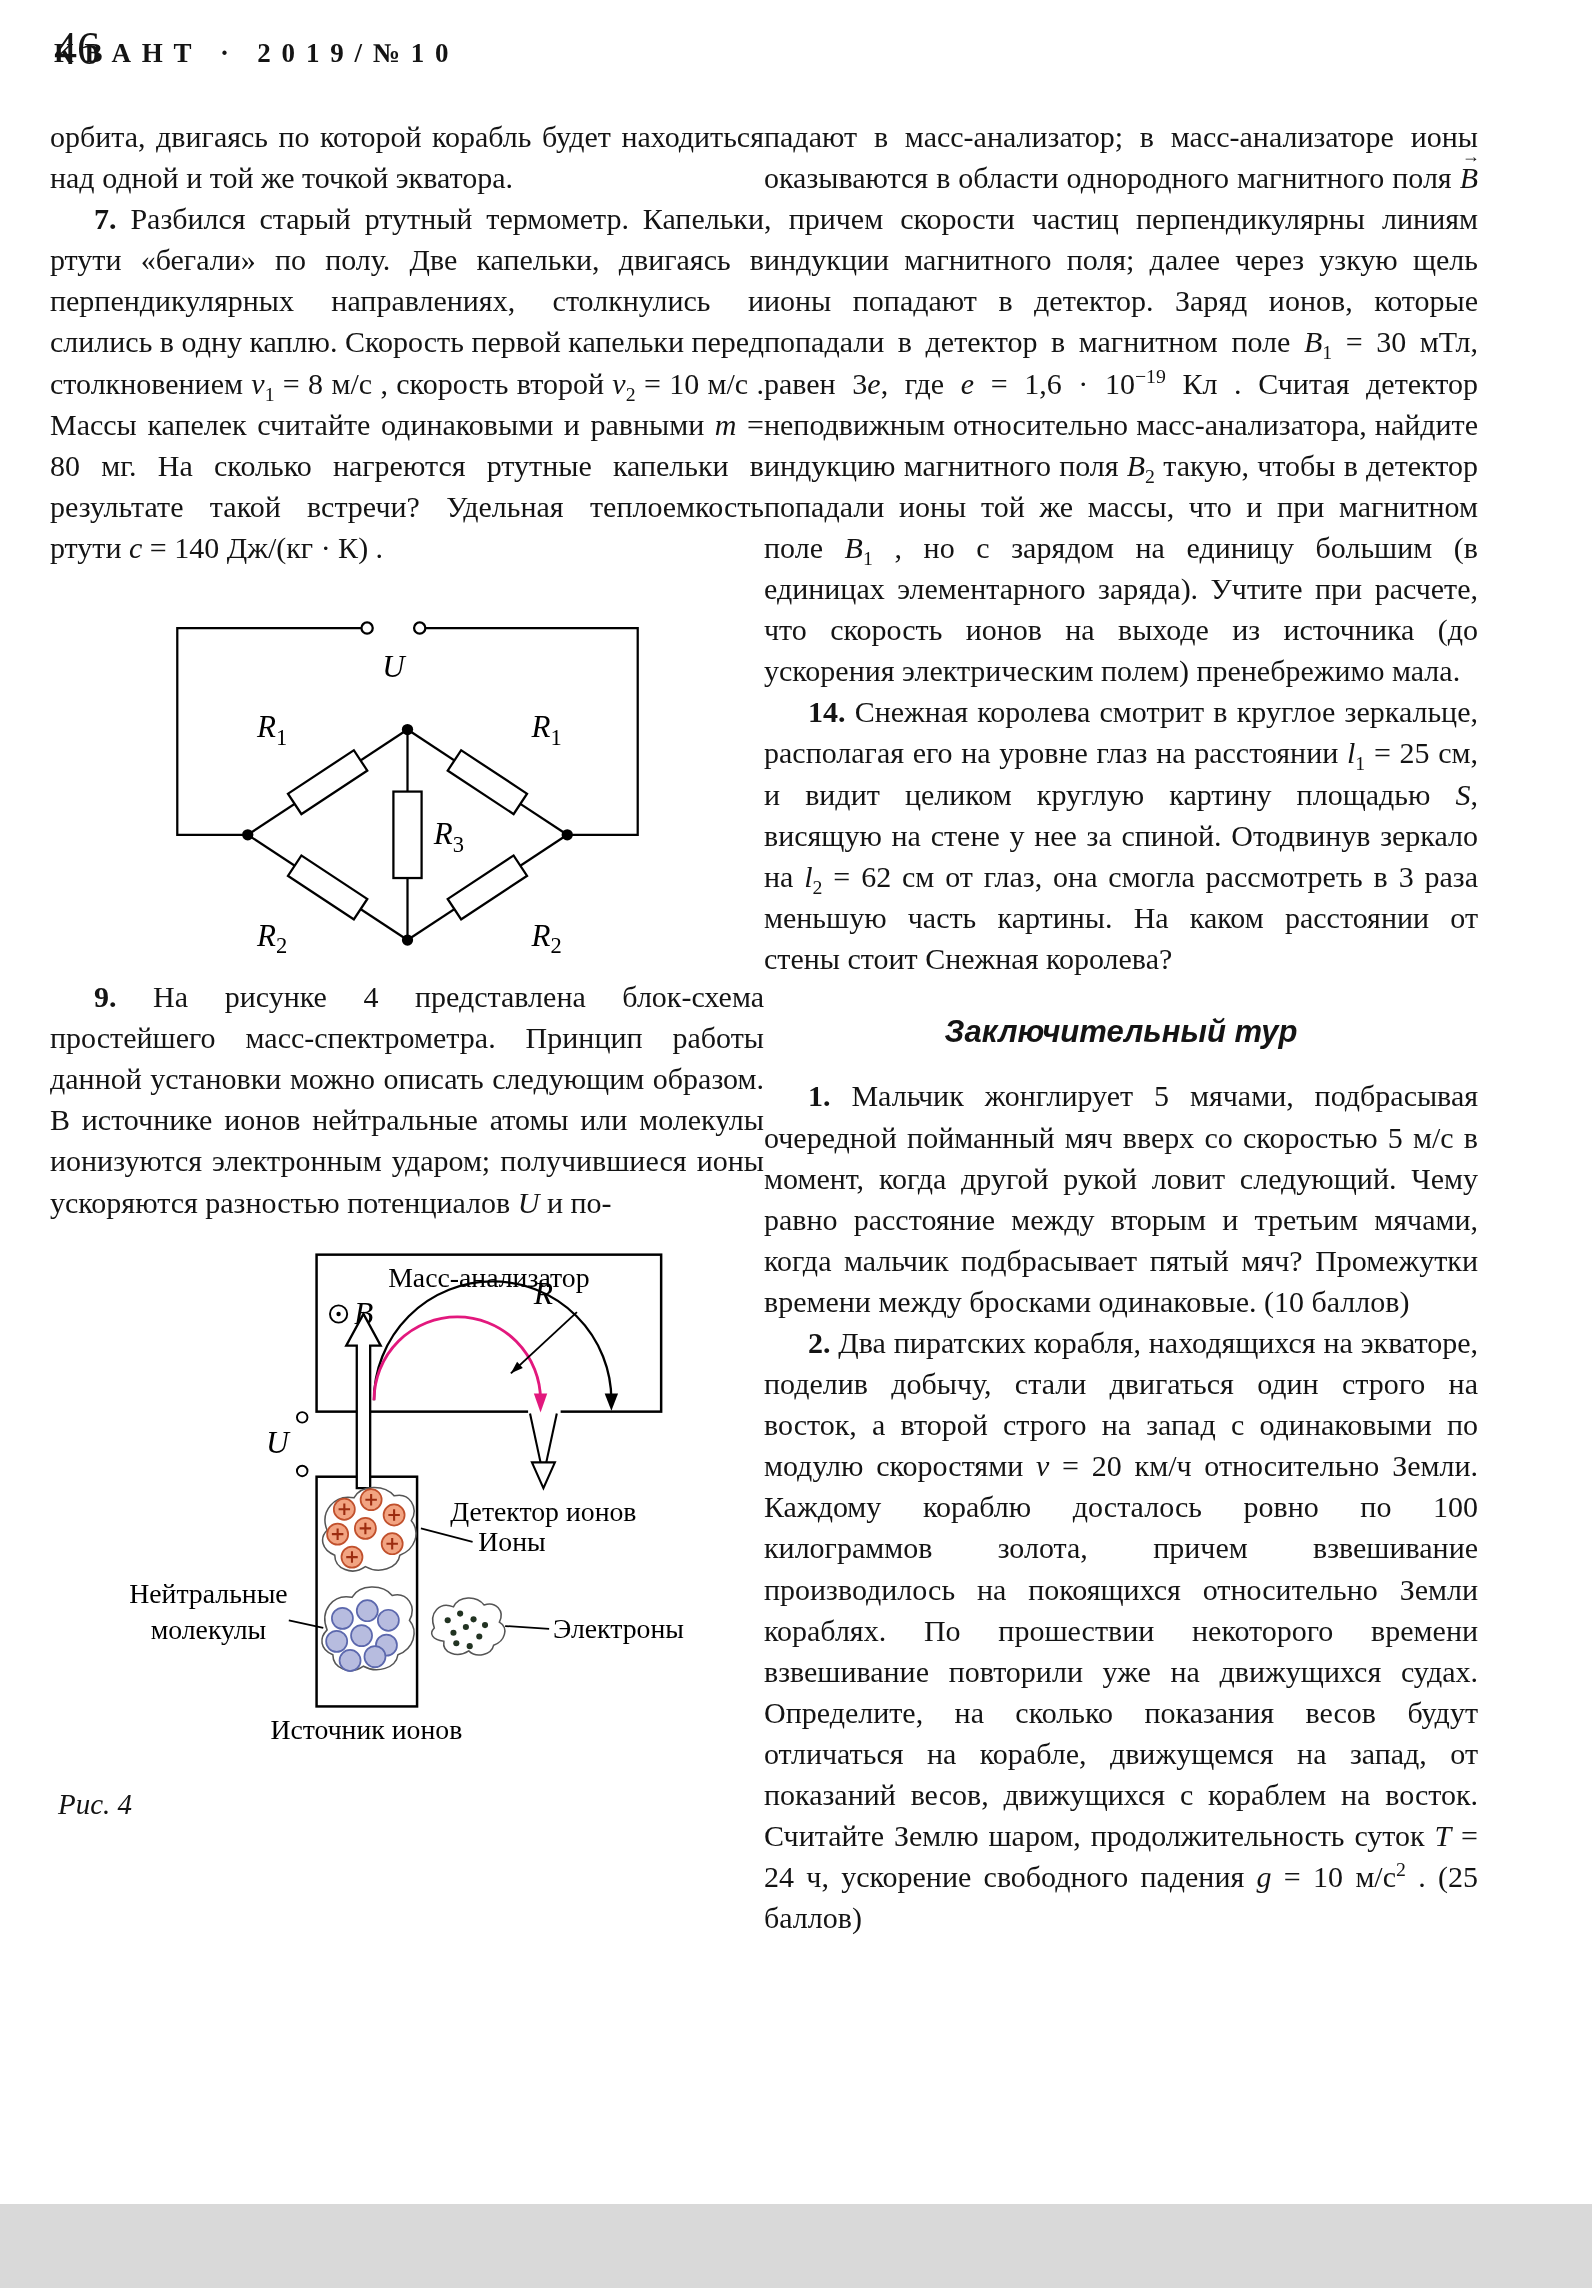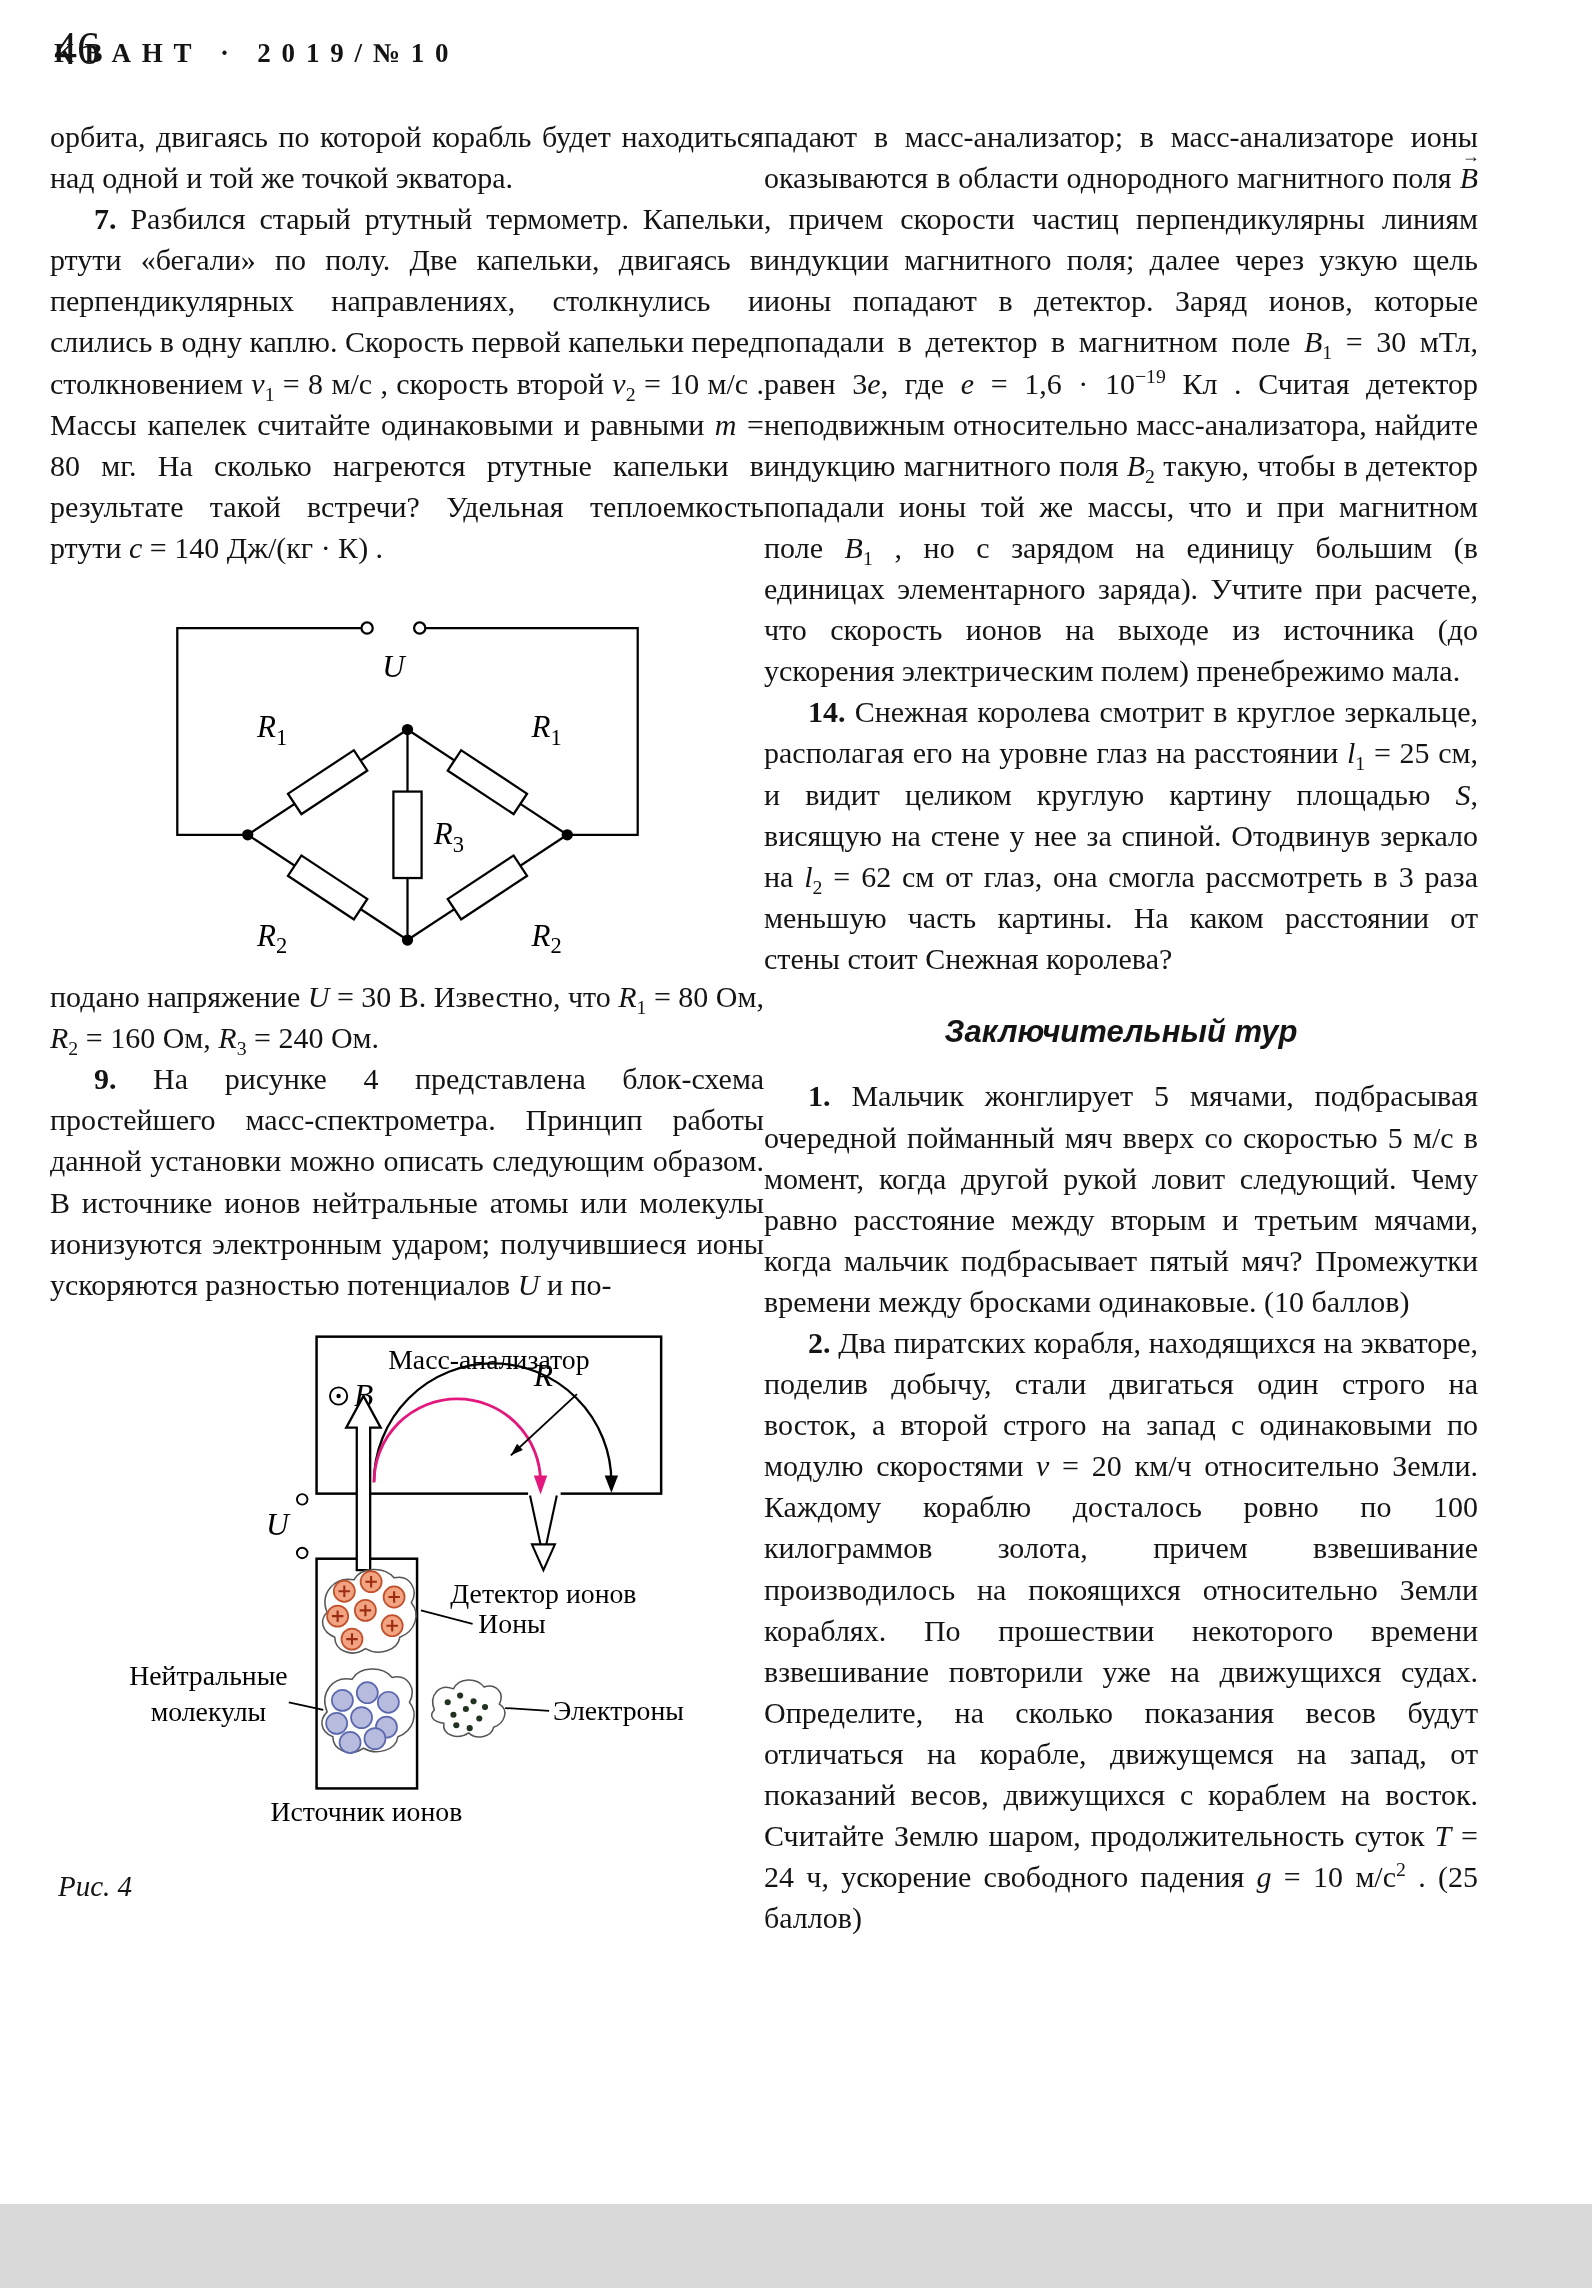--- a/index.html
+++ b/index.html
@@ -76,21 +76,20 @@
           </g>
           <text x="275" y="84" text-anchor="middle" class="svar">U</text>
           <text x="146" y="148" text-anchor="middle"><tspan class="svar">R</tspan><tspan class="ssub" dy="8">1</tspan></text>
           <text x="438" y="148" text-anchor="middle"><tspan class="svar">R</tspan><tspan class="ssub" dy="8">1</tspan></text>
           <text x="318" y="262" text-anchor="start"><tspan class="svar">R</tspan><tspan class="ssub" dy="8">3</tspan></text>
           <text x="146" y="370" text-anchor="middle"><tspan class="svar">R</tspan><tspan class="ssub" dy="8">2</tspan></text>
           <text x="438" y="370" text-anchor="middle"><tspan class="svar">R</tspan><tspan class="ssub" dy="8">2</tspan></text>
         </svg>
       </figure>
 
-      <p class="noind">подано напряжение <i>U</i> = 30 В. Известно, что <i>R</i><sub>1</sub> = 80 Ом, <i>R</i><sub>2</sub> = 160 Ом, <i>R</i><sub>3</sub> = 240 Ом.</p>
       <p><b>9.</b> На рисунке 4 представлена блок-схема простейшего масс-спектрометра. Принцип работы данной установки можно описать следующим образом. В источнике ионов нейтральные атомы или молекулы ионизуются электронным ударом; получившиеся ионы ускоряются разностью потенциалов <i>U</i> и по-</p>
 
       <figure class="fig4wrap">
         <svg viewBox="0 0 640 560" width="613" height="536" role="img">
 
           <rect x="225" y="8" width="360" height="164" fill="#fff" stroke="#000" stroke-width="2.6"></rect>
           <text x="405" y="42" text-anchor="middle" class="slab">Масс-анализатор</text>
           <g>
             <circle cx="248" cy="70" r="9" fill="none" stroke="#000" stroke-width="2"></circle>
             <circle cx="248" cy="70" r="2.3" fill="#000"></circle>

